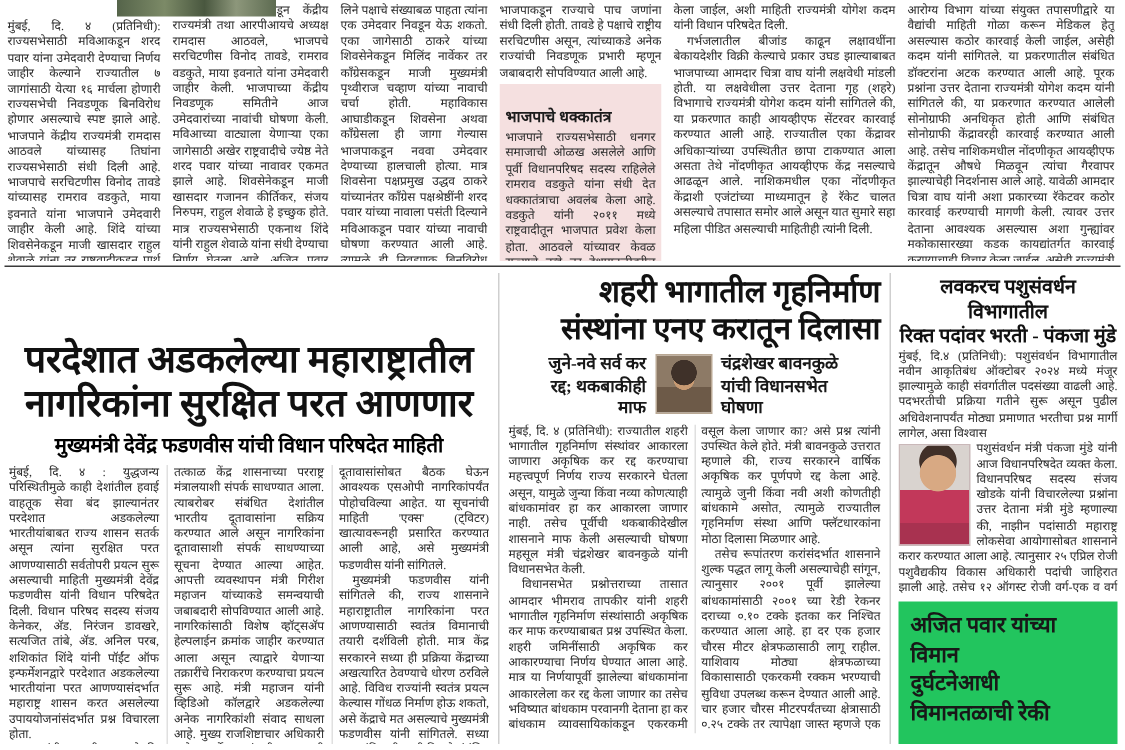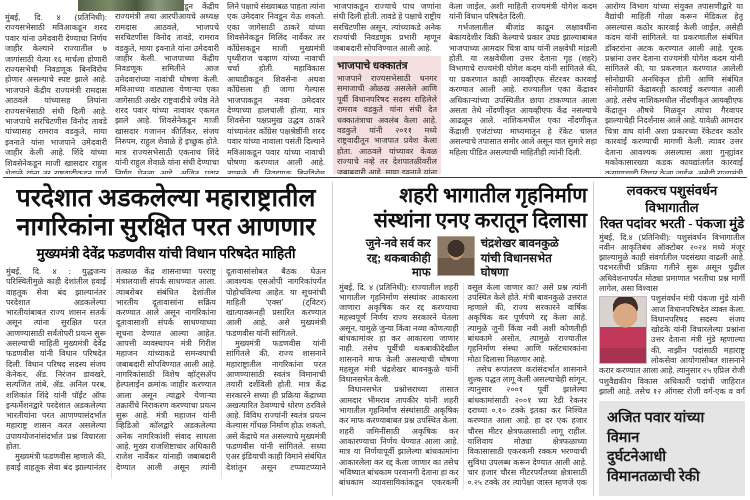--- a/index.html
+++ b/index.html
@@ -14,33 +14,33 @@
   .ts-c1{width:102px;padding-top:11px;box-sizing:border-box;}
   .ts-c2{width:104px;}
   .ts-c3{width:98px;}
   .ts-c4{width:108px;display:flex;flex-direction:column;}
   .ts-c5{width:148px;}
   .ts-c6{width:138px;}
   .photo-fragment{
     position:absolute;left:78px;top:0;width:106px;height:11px;
     background:linear-gradient(90deg,#55644a,#7c8a67 30%,#49573f 55%,#8d977b 75%,#5d6b51);
   }
-  .pink-box{background:#f5e0e0;padding:3px 4px;margin-top:2px;flex:1;overflow:hidden;}
+  .pink-box{background:#f5e0e0;padding:16px 4px;margin-top:2px;flex:1;overflow:hidden;}
   .pink-box .box-head{font-weight:bold;font-size:10.5px;line-height:13px;color:#1c1c1c;margin:0 0 2px;}
   .para{margin:0;text-indent:9px;}
   .para:first-child{text-indent:0;}
   
   .page-rule{border:none;border-top:1.6px solid #3a3a3a;margin:0 3px;}
   .main-row{display:flex;height:318px;padding:0 3px;box-sizing:border-box;}
   .v-rule{width:1px;background:#cfcfcf;margin:4px 3px 0;}
   article{box-sizing:border-box;overflow:hidden;}
   .art-left{width:326px;padding:5px 3px 0;}
   .art-mid{width:254px;padding:5px 3px 0;}
   .art-right{width:150px;padding:5px 2px 0;display:flex;flex-direction:column;}
-  .headline-xl{font-size:25px;line-height:29px;font-weight:bold;color:#111;text-align:center;}
+  .headline-xl{font-size:25px;line-height:29px;font-weight:bold;color:#111;text-align:center;margin-top:43px;}
   .headline-l{font-size:20.5px;line-height:24.5px;font-weight:bold;color:#111;text-align:right;}
   .headline-s{font-size:13px;line-height:16.5px;font-weight:bold;color:#111;text-align:center;}
   .subhead-red{font-size:13.5px;line-height:17px;font-weight:bold;text-align:center;color:#000000;margin:4px 0 5px;}
   .body-cols{font-size:8px;line-height:10.3px;text-align:justify;overflow:hidden;}
   .cols-3{column-count:3;column-gap:10px;column-rule:1px solid #e0e0e0;height:212px;}
   .cols-2{column-count:2;column-gap:9px;column-rule:1px solid #e0e0e0;height:206px;margin-top:3px;}
   .deck-row{display:flex;align-items:flex-start;justify-content:center;gap:6px;margin:4px 16px 2px;}
   .deck-text{font-size:11.5px;line-height:14.5px;font-weight:bold;color:#181818;}
   .deck-left{text-align:right;}
   .deck-right{text-align:left;}
@@ -52,21 +52,21 @@
       linear-gradient(#8d7a66 0 55%,#6d5a48 55% 100%);
   }
   .rt-body{font-size:8px;line-height:10.3px;text-align:justify;overflow:hidden;flex:1;}
   .portrait-woman{
     width:46px;height:66px;float:left;margin:2px 4px 2px 0;border:1px solid #c9b9b9;
     background:
       radial-gradient(circle at 55% 28%,#d8a983 0 22%,transparent 23%),
       radial-gradient(circle at 55% 16%,#413028 0 20%,transparent 21%),
       linear-gradient(#d9d3cf 0 45%,#c2385a 45% 78%,#a83250 78% 100%);
   }
-  .yellow-box{background:#e5e5e5;margin-top:5px;padding:7px 8px 10px;flex:0 0 auto;}
+  .yellow-box{background:#22c55e;margin-top:5px;padding:7px 8px 10px;flex:0 0 auto;}
   .yellow-box .yb-head{font-size:14.5px;line-height:19.5px;font-weight:bold;color:#181818;}
 </style>
 </head>
 <body>
 
 <div class="page">
 
   <div class="top-strip">
     <div class="photo-fragment"></div>
     <div class="ts-col ts-c1">

